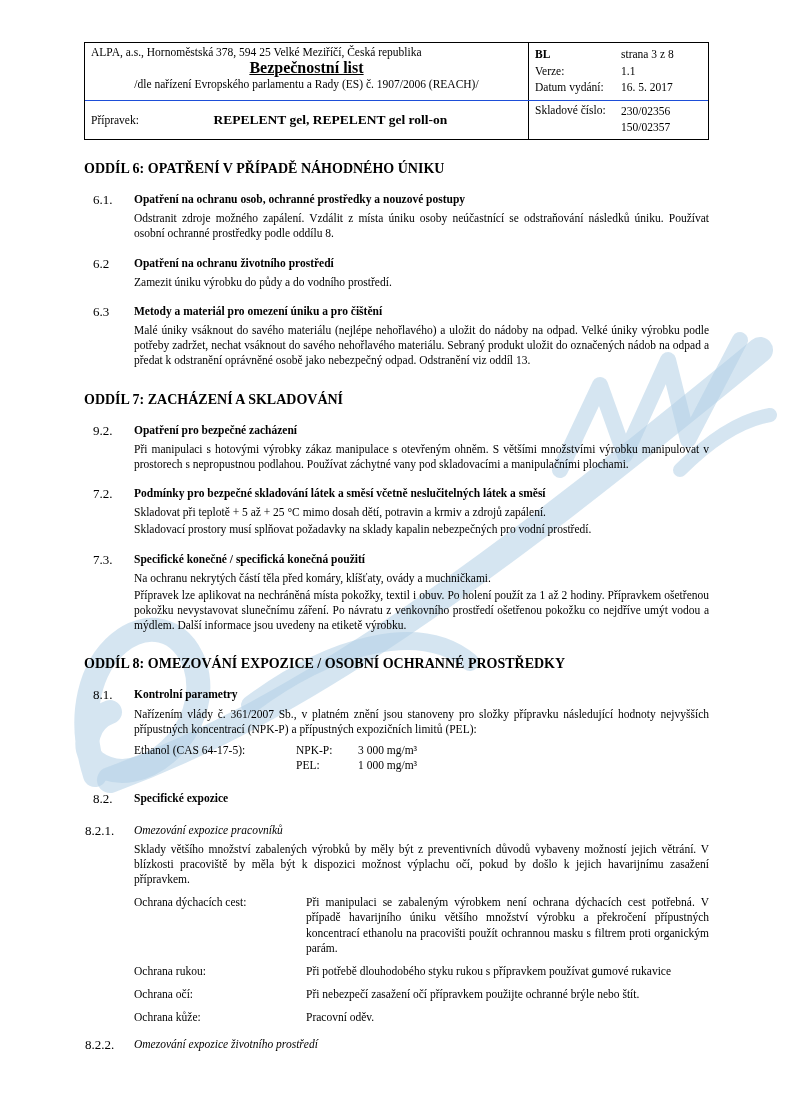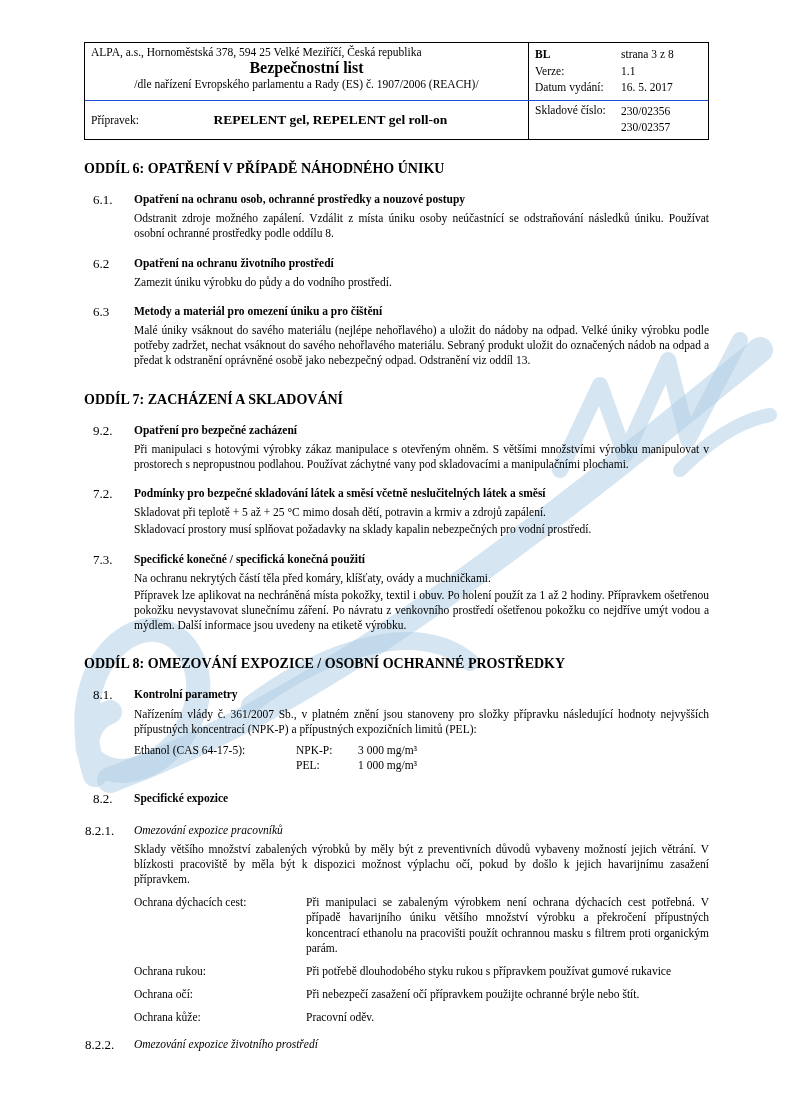--- a/index.html
+++ b/index.html
@@ -13,21 +13,21 @@
   .watermark { position:absolute; inset:0; z-index:0; pointer-events:none; }
   .content { position:absolute; left:84px; top:42px; width:625px; z-index:1; }
 
   
   .hdr { border:1px solid #000; font-size:11.5px; }
   .hdr-row { display:flex; }
   .hdr-row + .hdr-row { border-top:1px solid #1d4ed8; }
   .hdr-left { flex:1; padding:3px 6px 4px; min-width:0; }
   .hdr-right { width:180px; border-left:1px solid #000; padding:3px 6px 4px; }
   .company { font-size:11.5px; }
-  .doc-title { font-size:16px; font-weight:bold; text-align:center; margin-top:1px; }
+  .doc-title { font-size:16px; font-weight:bold; text-align:center; margin-top:1px;text-decoration:underline; }
   .doc-sub { font-size:11.5px; text-align:center; margin-top:1px; }
   .kv { display:flex; line-height:1.45; }
   .kv .k { flex:0 0 86px; }
   .bold { font-weight:bold; }
   .product-row { display:flex; align-items:center; height:100%; }
   .product-name { flex:1; text-align:center; font-weight:bold; font-size:13.5px; }
   .stock { display:flex; }
   .stock .k { flex:0 0 86px; }
   .stock-vals div { line-height:1.35; }
 
@@ -94,21 +94,21 @@
         <div class="hdr-left">
           <div class="product-row">
             <span class="product-label">Přípravek:</span>
             <span class="product-name">REPELENT gel, REPELENT gel roll-on</span>
           </div>
         </div>
         <div class="hdr-right stock">
           <span class="k">Skladové číslo:</span>
           <span class="stock-vals">
             <div>230/02356</div>
-            <div>230/02357</div>
+            <div>150/02357</div>
           </span>
         </div>
       </div>
     </div>
 
     <div class="section-title">ODDÍL 6: OPATŘENÍ V PŘÍPADĚ NÁHODNÉHO ÚNIKU</div>
 
     <div class="item">
       <div class="inum">6.1.</div>
       <div class="ibody">

